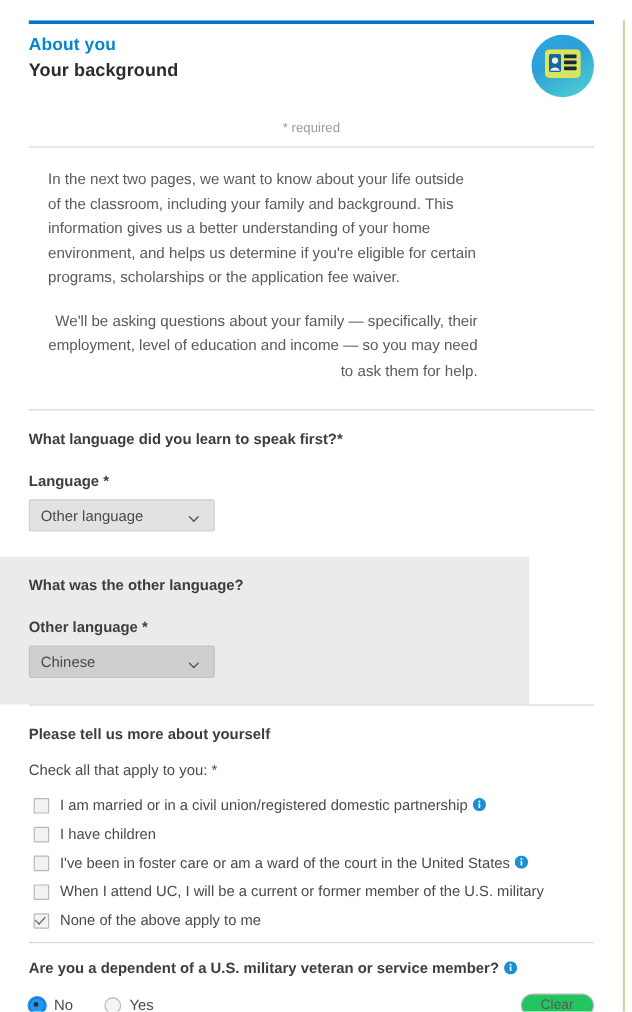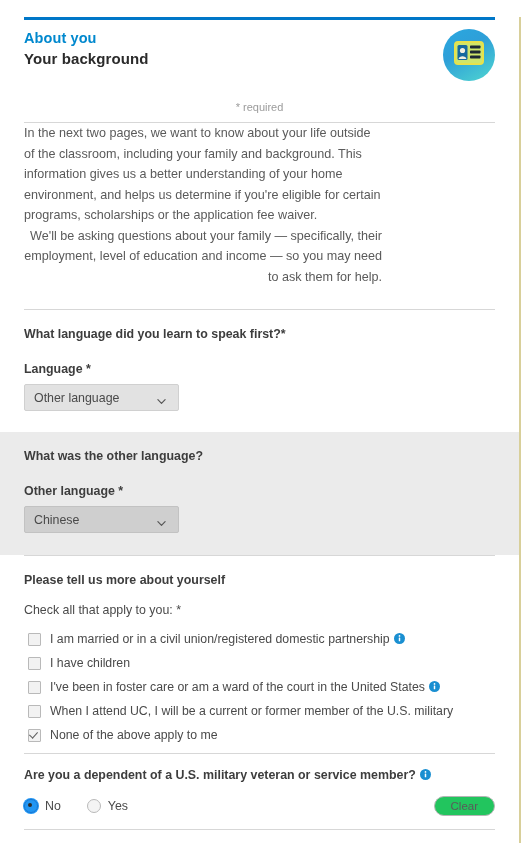--- a/index.html
+++ b/index.html
@@ -104,21 +104,21 @@
     border-top: 1px solid #d7d7d7;
     margin: 9px 0 0 0;
     width: 471px;
   }
 
   
   p.body-text {
     font-size: 12.6px;
     line-height: 20.5px;
     color: #5a5a5a;
-    margin: 0;
+    margin: 16px;
     width: 358px;
   }
   .para-1 { margin-top: 19px; }
   .para-2 { margin-top: 19px; text-align: right; }
 
   
   .q-label {
     font-size: 12.4px;
     font-weight: bold;
     color: #3d3d3d;
@@ -157,21 +157,21 @@
     right: 13px;
     top: 14px;
     pointer-events: none;
     width: 9px;
     height: 9px;
   }
 
   
   .grey-band {
     background: #ebebeb;
-    width: 519px;
+    width: 441px;
     margin-left: -24px;
     padding: 16px 8px 22px 24px;
     box-sizing: border-box;
     margin-top: 21px;
   }
   .grey-band .q-label { margin: 0; }
   .grey-band select.dropdown {
     background-color: #cfcfcf;
     border-color: #c2c2c2;
   }

